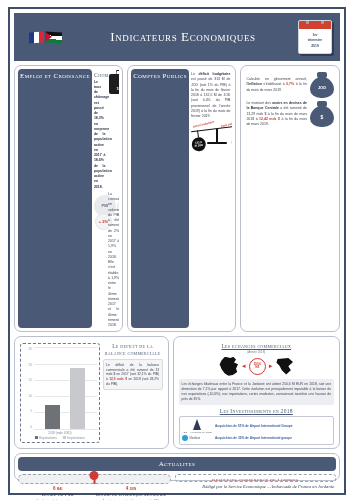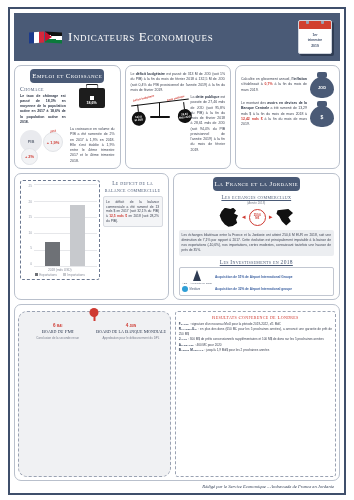--- a/index.html
+++ b/index.html
@@ -35,21 +35,21 @@
   }
   .flags{ width:46px; display:flex; align-items:center; justify-content:center;}
   .flag-fr{ width:15px;height:11px;display:inline-block;
      background:linear-gradient(to right,#1b3a8c 0 33.3%, #ffffff 33.3% 66.6%, #d6283c 66.6% 100%);
      transform:skewY(-4deg);}
   .flag-jo{ width:17px;height:11px;display:inline-block;position:relative;margin-left:1px;
      background:linear-gradient(to bottom,#111 0 33.3%, #ffffff 33.3% 66.6%, #0b7a3b 66.6% 100%);
      transform:skewY(4deg);}
   .flag-jo:after{content:"";position:absolute;left:0;top:0;width:0;height:0;
      border-top:5.5px solid transparent;border-bottom:5.5px solid transparent;border-left:7px solid #c8102e;}
-  .head-titles{flex:1;text-align:left;color:#ffffff;}
+  .head-titles{flex:1;text-align:center;color:#ffffff;}
   .head-titles .t1{
      font-family:"Liberation Serif", serif;
      font-size:13px; letter-spacing:.6px; font-variant:small-caps; font-weight:400;
   }
   .head-titles .t2{
      font-family:"Liberation Serif", serif;
      font-size:9px; letter-spacing:.5px; font-variant:small-caps; margin-top:1px;
   }
   .cal{
     width:34px;height:34px;background:#ffffff;border:1px solid #cfd4dd;border-radius:2px;
@@ -58,21 +58,21 @@
   }
   .cal-top{width:100%;height:8px;background:#d1412f;position:relative;}
   .cal-ring{position:absolute;top:-2px;width:3px;height:5px;background:#9aa3b2;border-radius:1px;}
   .cal-body{flex:1;display:flex;flex-direction:column;align-items:center;justify-content:center;
     font-size:3.4px;color:#3f4f6b;line-height:1.5;font-weight:bold;text-align:center;}
 
   
   .row-top{display:flex;gap:4px;margin-top:4px;flex:0 0 auto;}
   .card{
     background:#ffffff;border:1px solid #b9c0cc;border-radius:7px;
-    padding:3px;display:flex;flex-direction:column;align-items:center;
+    padding:3px;display:flex;
   }
   .card-title{
     background:#4a5a76;color:#fff;border-radius:4px;
     font-family:"Liberation Serif", serif;
     font-variant:small-caps;letter-spacing:.4px;
     text-align:center;font-size:7px;padding:3px 2px;flex:0 0 auto;
   }
   .card-body{padding:3px 2px 0 2px;flex:1;overflow:hidden;}
 
   .sub-h{
@@ -272,20 +272,21 @@
             </div>
           </div>
           <div style="width:48%">
             <div class="txt">La croissance en volume du PIB a été ramenée de 2% en 2017 à 1,9% en 2018. Elle s'est établie à 1,9% entre le 4ème trimestre 2017 et le 4ème trimestre 2018.</div>
           </div>
         </div>
       </div>
     </div>
 
     <div class="card" style="width:33.5%">
+      <div class="card-title">Comptes Publics</div>
       <div class="card-body">
         <div class="txt">
           <span>Le </span><b>déficit budgétaire</b><span> est passé de 313 M de JOD (soit 1% du PIB) à la fin du mois de février 2018 à 132,5 M de JOD (soit 0,4% du PIB provisionnel de l'année 2019) à la fin du mois de février 2019.</span>
         </div>
         <div style="display:flex;gap:2px;margin-top:2px;">
           <div class="scale-wrap">
             <div class="scale-labels">
               <span>Déficit budgétaire</span>
               <span>Dette publique</span>
             </div>
@@ -371,21 +372,20 @@
         <div style="width:43%">
           <div class="center-h" style="text-decoration:none;font-size:5.4px;line-height:1.3">Le deficit de la balance commerciale</div>
           <div class="deficit-note">
             <span>Le déficit de la balance commerciale a été ramené de 13 mds $ en 2017 (soit 32,1% du PIB) à </span><span class="red">12,5 mds $</span><span> en 2018 (soit 28,2% du PIB).</span>
           </div>
         </div>
       </div>
     </div>
 
     <div class="card" style="width:52%">
-      <div class="card-title">La France et la Jordanie</div>
       <div class="card-body">
         <div class="center-h">Les echanges commerciaux</div>
         <div class="center-sub">(Année 2018)</div>
         <div class="maps-row">
           <div class="map-fr"></div>
           <span class="arrow">◄</span>
           <div class="coin">
             <span>250,6</span>
                 <span>M€</span>
           </div>
@@ -409,20 +409,21 @@
             </div>
             <div class="invest-txt">Acquisition de 32% de Airport International groupe</div>
           </div>
         </div>
       </div>
     </div>
   </div>
 
   <div class="row-bot">
     <div class="actu-card">
+      <div class="card-title">Actualites</div>
       <div class="actu-body">
 
         <div class="timeline">
           <span class="pin"></span>
           <div class="ev">
             <div class="ev-date">6 mai</div>
             <div class="ev-title">Board du FMI</div>
             <div class="ev-sub">Conclusion de la seconde revue</div>
           </div>
           <div class="ev">

